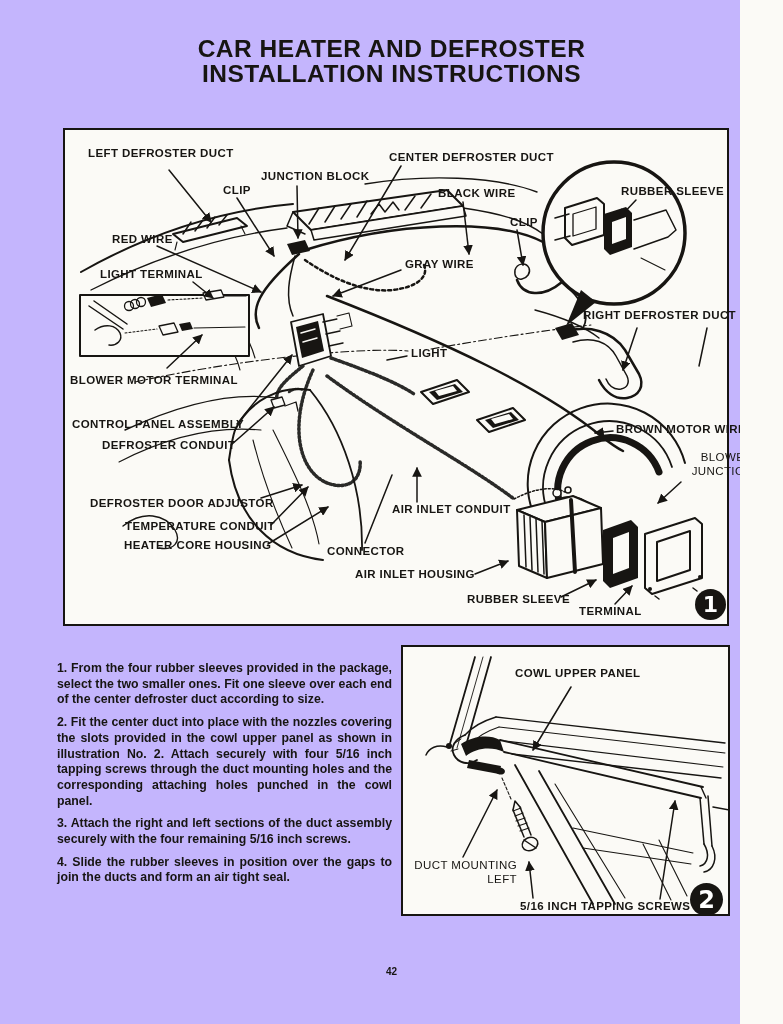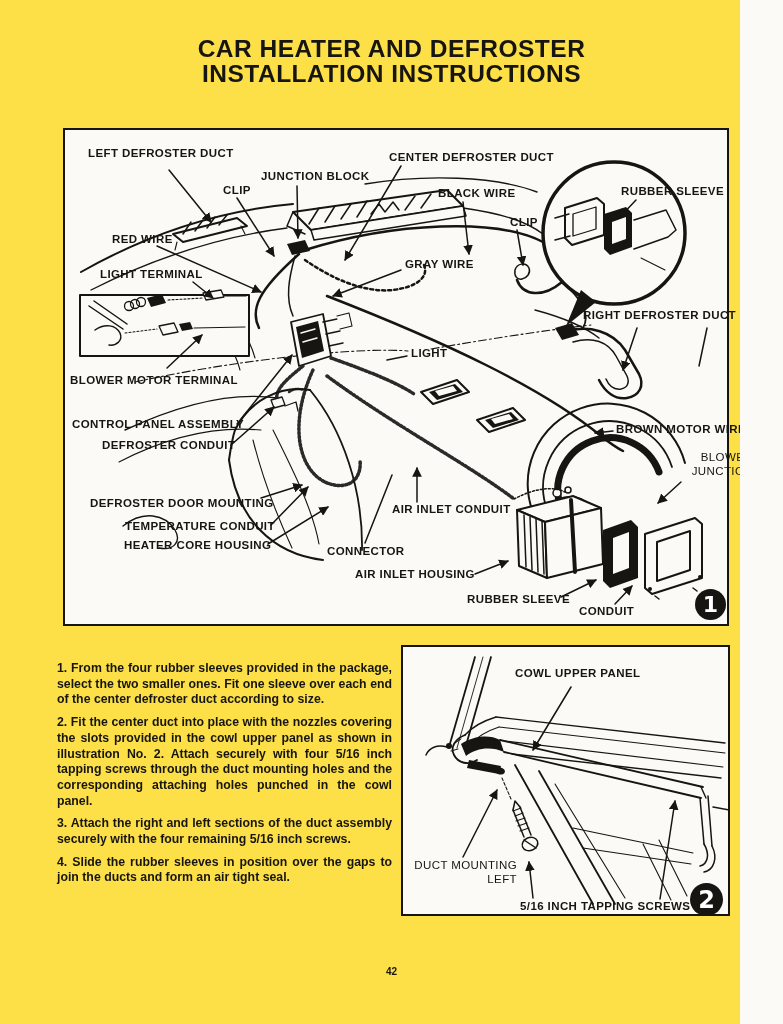--- a/index.html
+++ b/index.html
@@ -1,16 +1,16 @@
 <!DOCTYPE html>
 <html><head>
 <meta charset="utf-8">
 <style>
   html,body{margin:0;padding:0;background:#fbfaf6;}
-  .page{position:relative;width:740px;height:1024px;background:#fde047;
+  .page{position:relative;width:740px;height:1024px;background:#c4b5fd;
         font-family:"Liberation Sans",sans-serif;color:#171512;overflow:hidden;}
   
   .title{position:absolute;left:0;top:36px;width:783px;text-align:center;line-height:25px;}
   .t1{font-size:24.5px;font-weight:bold;letter-spacing:0.5px;}
   .sub{font-size:13.5px;font-weight:bold;margin-top:3px;letter-spacing:0.3px;}
   
   .fig{position:absolute;border:2px solid #171512;background:#fbfaf6;}
   .fig1{left:63px;top:128px;width:662px;height:494px;}
   .fig2{left:401px;top:645px;width:325px;height:267px;}
   .fig svg{position:absolute;left:0;top:0;}
@@ -238,28 +238,28 @@
     <div class="lbl" style="left:518px;top:179px">RIGHT DEFROSTER DUCT</div>
     <div class="lbl" style="left:346px;top:217px">LIGHT</div>
     <div class="lbl" style="left:5px;top:244px">BLOWER MOTOR TERMINAL</div>
     <div class="lbl" style="left:7px;top:288px">CONTROL PANEL ASSEMBLY</div>
     <div class="lbl" style="left:551px;top:293px">BROWN MOTOR WIRE</div>
     <div class="lbl" style="left:37px;top:309px">DEFROSTER CONDUIT</div>
     <div class="lbl2" style="left:578px;top:320px;width:110px">
       <span style="display:block">BLOWER</span>
       <span style="display:block">JUNCTION</span>
     </div>
-    <div class="lbl" style="left:25px;top:367px">DEFROSTER DOOR MOUNTING</div>
+    <div class="lbl" style="left:25px;top:367px">DEFROSTER DOOR ADJUSTOR</div>
     <div class="lbl" style="left:327px;top:373px">AIR INLET CONDUIT</div>
     <div class="lbl" style="left:60px;top:390px">TEMPERATURE CONDUIT</div>
     <div class="lbl" style="left:59px;top:409px">HEATER CORE HOUSING</div>
     <div class="lbl" style="left:262px;top:415px">CONNECTOR</div>
     <div class="lbl" style="left:290px;top:438px">AIR INLET HOUSING</div>
     <div class="lbl" style="left:402px;top:463px">RUBBER SLEEVE</div>
-    <div class="lbl" style="left:514px;top:475px">CONDUIT</div>
+    <div class="lbl" style="left:514px;top:475px">TERMINAL</div>
     <div class="fig-num n1">1</div>
   </section>
 
   <section class="steps">
     <p class="step">1. From the four rubber sleeves provided in the package, select the two smaller ones. Fit one sleeve over each end of the center defroster duct according to size.</p>
     <p class="step">2. Fit the center duct into place with the nozzles covering the slots provided in the cowl upper panel as shown in illustration No. 2. Attach securely with four 5/16 inch tapping screws through the duct mounting holes and the corresponding attaching holes punched in the cowl panel.</p>
     <p class="step">3. Attach the right and left sections of the duct assembly securely with the four remaining 5/16 inch screws.</p>
     <p class="step">4. Slide the rubber sleeves in position over the gaps to join the ducts and form an air tight seal.</p>
   </section>
 

